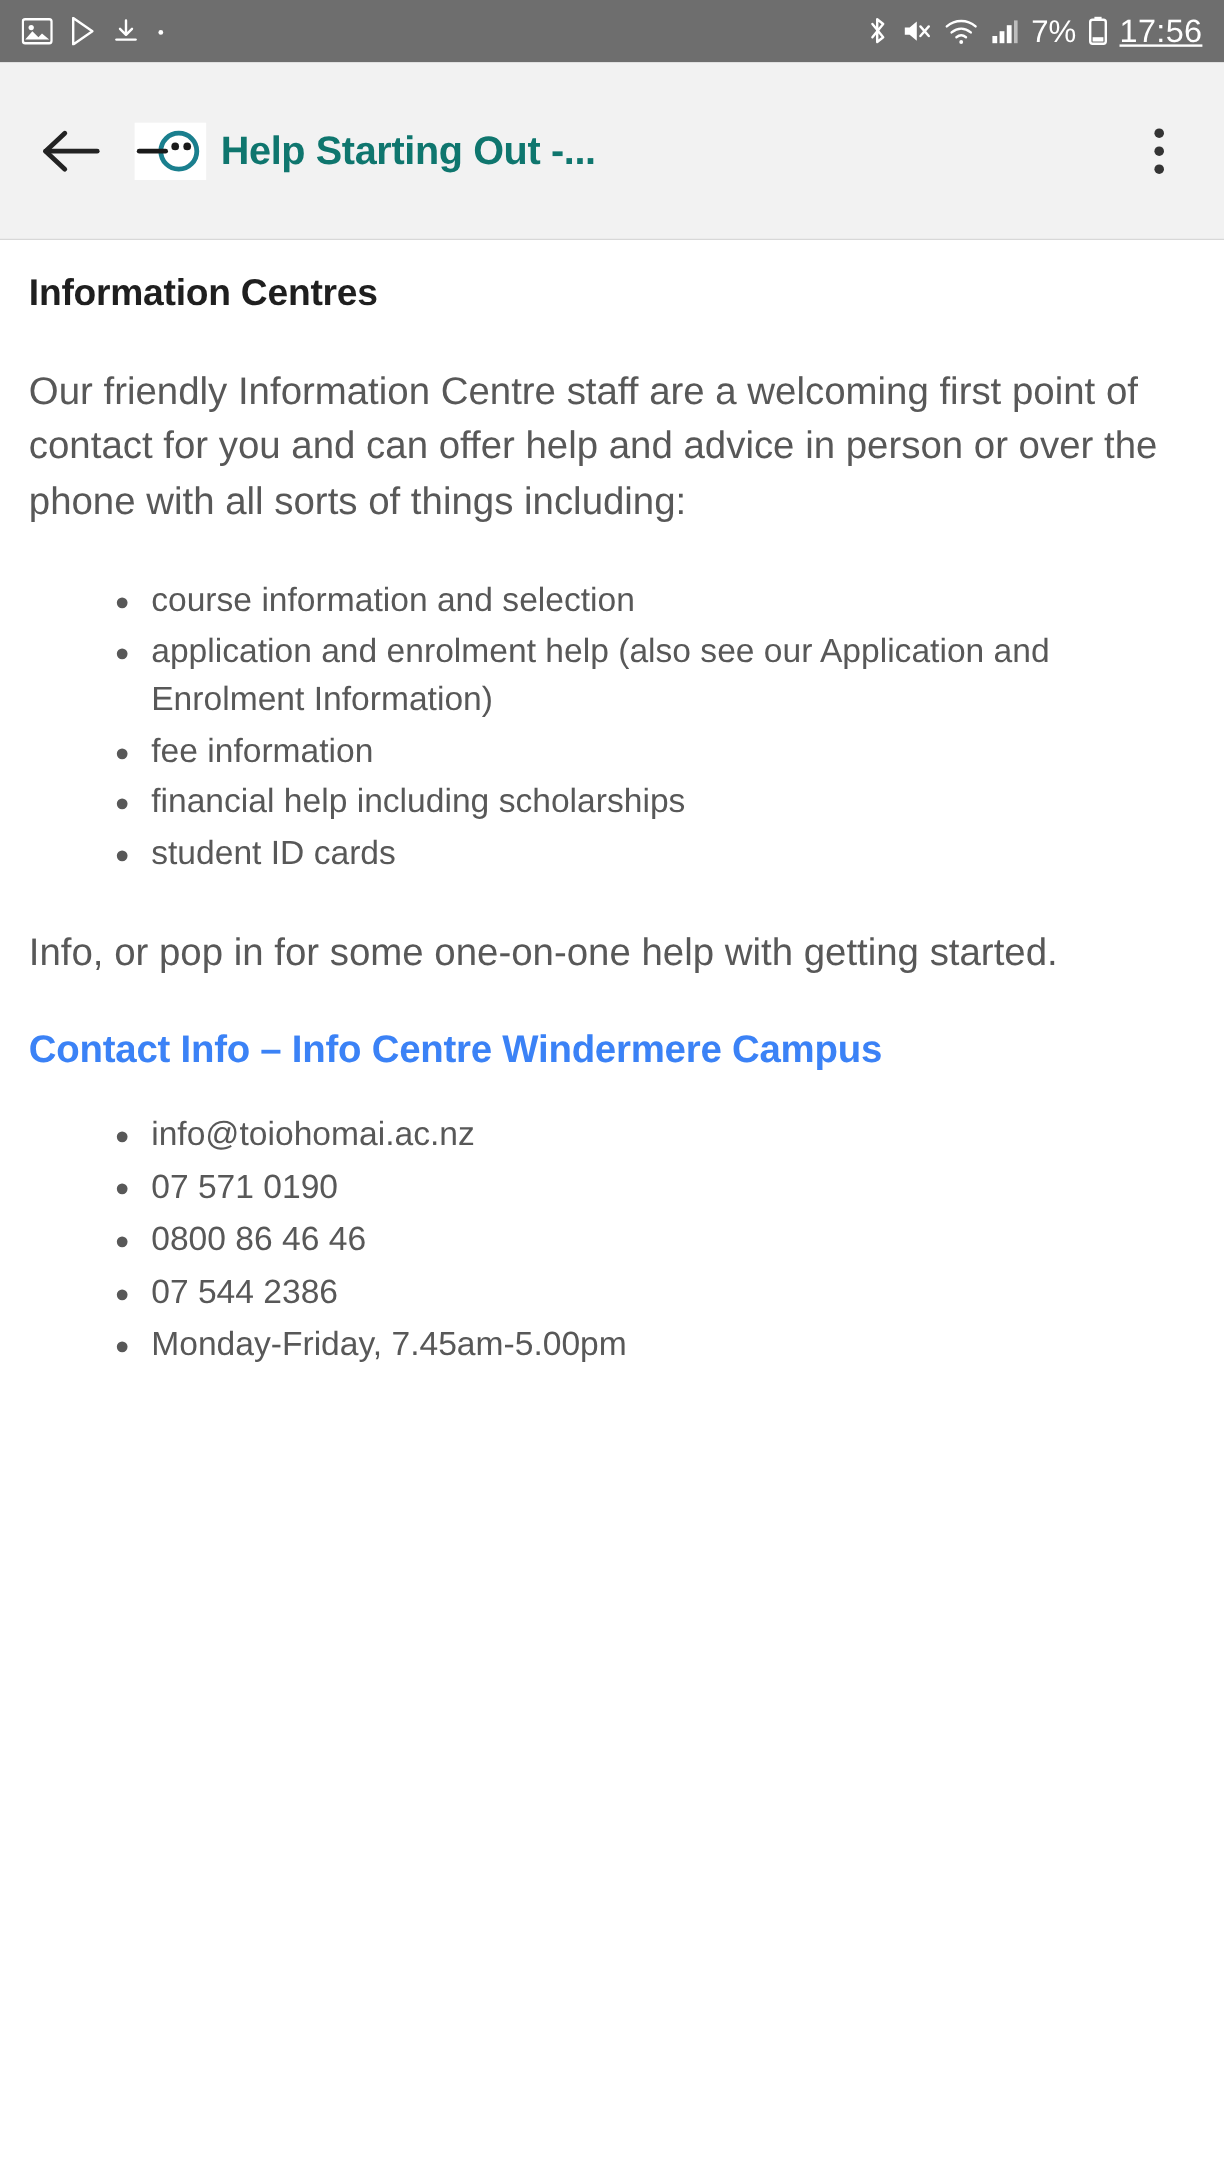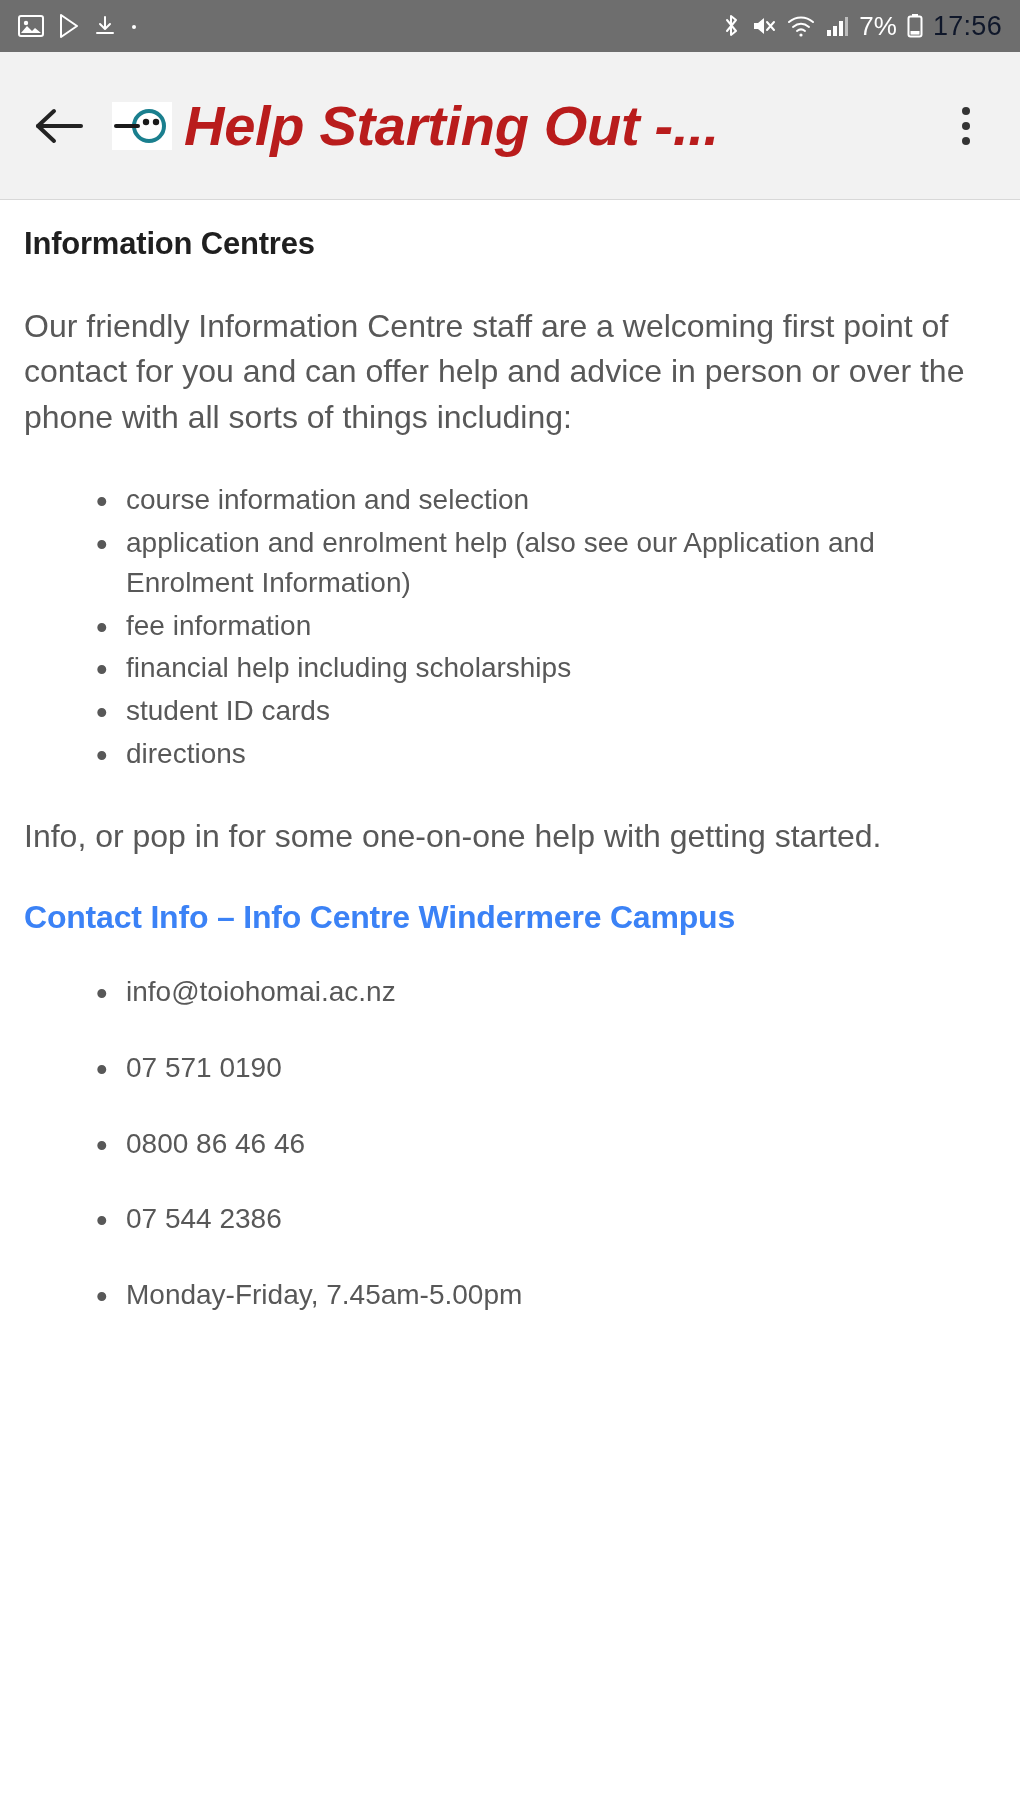--- a/index.html
+++ b/index.html
@@ -38,23 +38,24 @@
   }
   .sicon {
     display: inline-block;
     color: #ffffff;
     font-size: 22px;
     line-height: 1;
   }
   .sicon svg { display: block; }
   .status-text {
     font-size: 27px;
-    color: #0f172a;
+    color: #ffffff;
     letter-spacing: 0.3px;
     font-weight: 400;
+    text-decoration: underline;
   }
   .battery-pct {
     font-size: 26px;
     color: #ffffff;
   }
 
   
   .app-bar {
     height: 148px;
     background: #f2f2f2;
@@ -77,28 +78,27 @@
     width: 60px;
     height: 60px;
     flex: 0 0 auto;
     display: flex;
     align-items: center;
     justify-content: center;
     margin-right: 12px;
   }
   .app-title {
     flex: 1 1 auto;
-    font-size: 56px;
+    font-size: 33px;
     font-weight: bold;
-    color: #b91c1c;
+    color: #0f766e;
     white-space: nowrap;
     overflow: hidden;
     text-overflow: clip;
     letter-spacing: -0.3px;
-    font-style: italic;
   }
   .overflow-btn {
     width: 56px;
     height: 72px;
     display: flex;
     flex-direction: column;
     align-items: center;
     justify-content: center;
     gap: 7px;
     flex: 0 0 auto;
@@ -154,21 +154,20 @@
   }
   .sub-heading {
     font-size: 32px;
     font-weight: bold;
     color: #3b82f6;
     margin: 0 0 32px 0;
     letter-spacing: -0.2px;
   }
   ul.contact li {
     margin-bottom: 4px;
-    margin-top: 36px;
   }
 </style>
 </head>
 <body>
 
 <div class="status-bar">
   <div class="status-left">
     <span class="sicon">
       <svg width="26" height="24" viewBox="0 0 26 24">
           <rect x="1" y="2" width="24" height="20" rx="2" fill="none" stroke="#fff" stroke-width="2"></rect>
@@ -261,21 +260,20 @@
   <h2 class="heading">Information Centres</h2>
 
   <p class="para">Our friendly Information Centre staff are a welcoming first point of contact for you and can offer help and advice in person or over the phone with all sorts of things including:</p>
 
   <ul class="bullets">
     <li>course information and selection</li>
     <li>application and enrolment help (also see our Application and Enrolment Information)</li>
     <li>fee information</li>
     <li>financial help including scholarships</li>
     <li>student ID cards</li>
-    <li>directions</li>
   </ul>
 
   <p class="para">Info, or pop in for some one-on-one help with getting started.</p>
 
   <h3 class="sub-heading">Contact Info – Info Centre Windermere Campus</h3>
 
   <ul class="bullets contact">
     <li>info@toiohomai.ac.nz</li>
     <li>07 571 0190</li>
     <li>0800 86 46 46</li>

